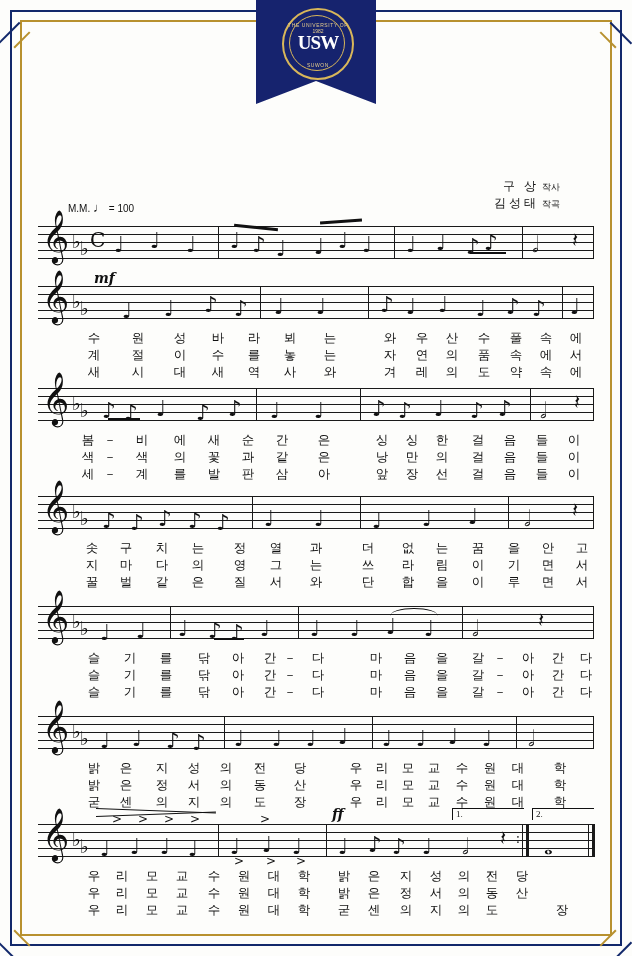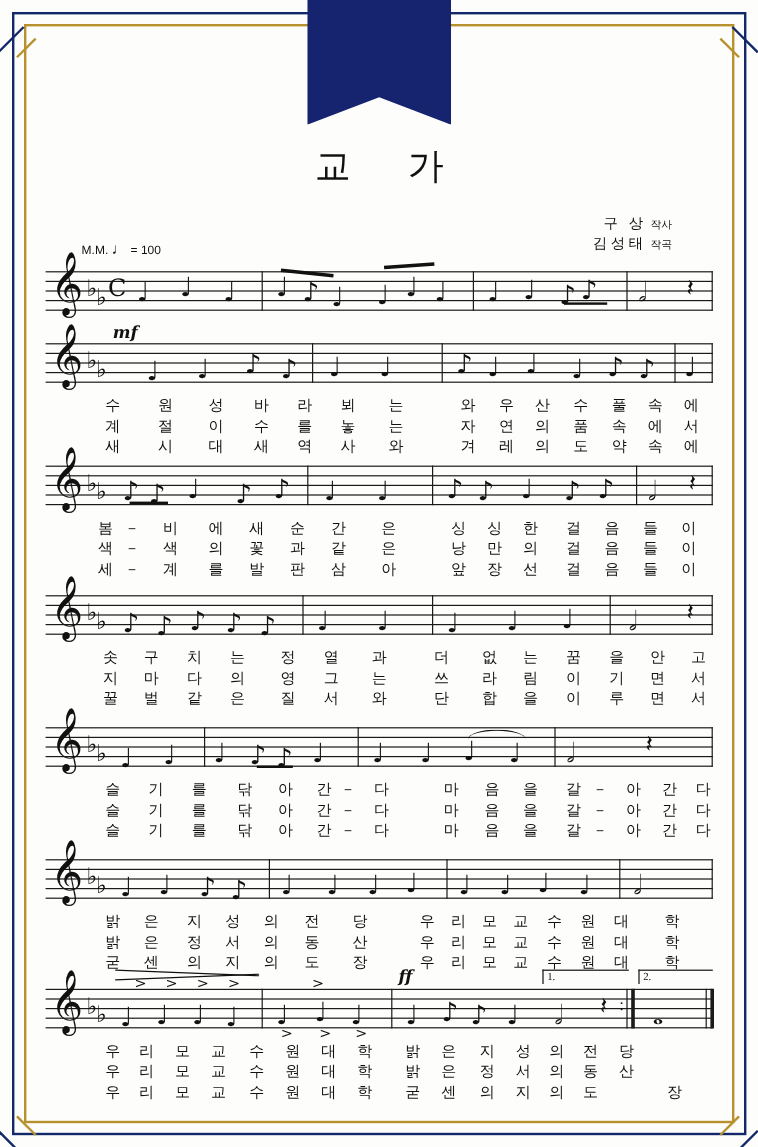--- a/index.html
+++ b/index.html
@@ -252,23 +252,29 @@
   <div class="corner tr"></div>
   <div class="corner bl"></div>
   <div class="corner br"></div>
   <div class="corner-gold tl"></div>
   <div class="corner-gold tr"></div>
   <div class="corner-gold bl"></div>
   <div class="corner-gold br"></div>
 
   <div class="ribbon">
     <div class="ribbon-body"></div>
-  </div>
-
-  <div class="doc-title">교 가</div>
+    <div class="seal">
+      <div class="seal-inner"></div>
+      <div class="seal-text-top">THE UNIVERSITY OF</div>
+      <div class="seal-sub">1982</div>
+      <div class="seal-mark">USW</div>
+      <div class="seal-text-bottom">SUWON</div>
+    </div>
+  </div>
+
 
   <div class="credits">
     <div class="credit-line">
       <span>구 상</span><span class="role">작사</span>
     </div>
     <div class="credit-line">
       <span>김성태</span><span class="role">작곡</span>
     </div>
   </div>
 

